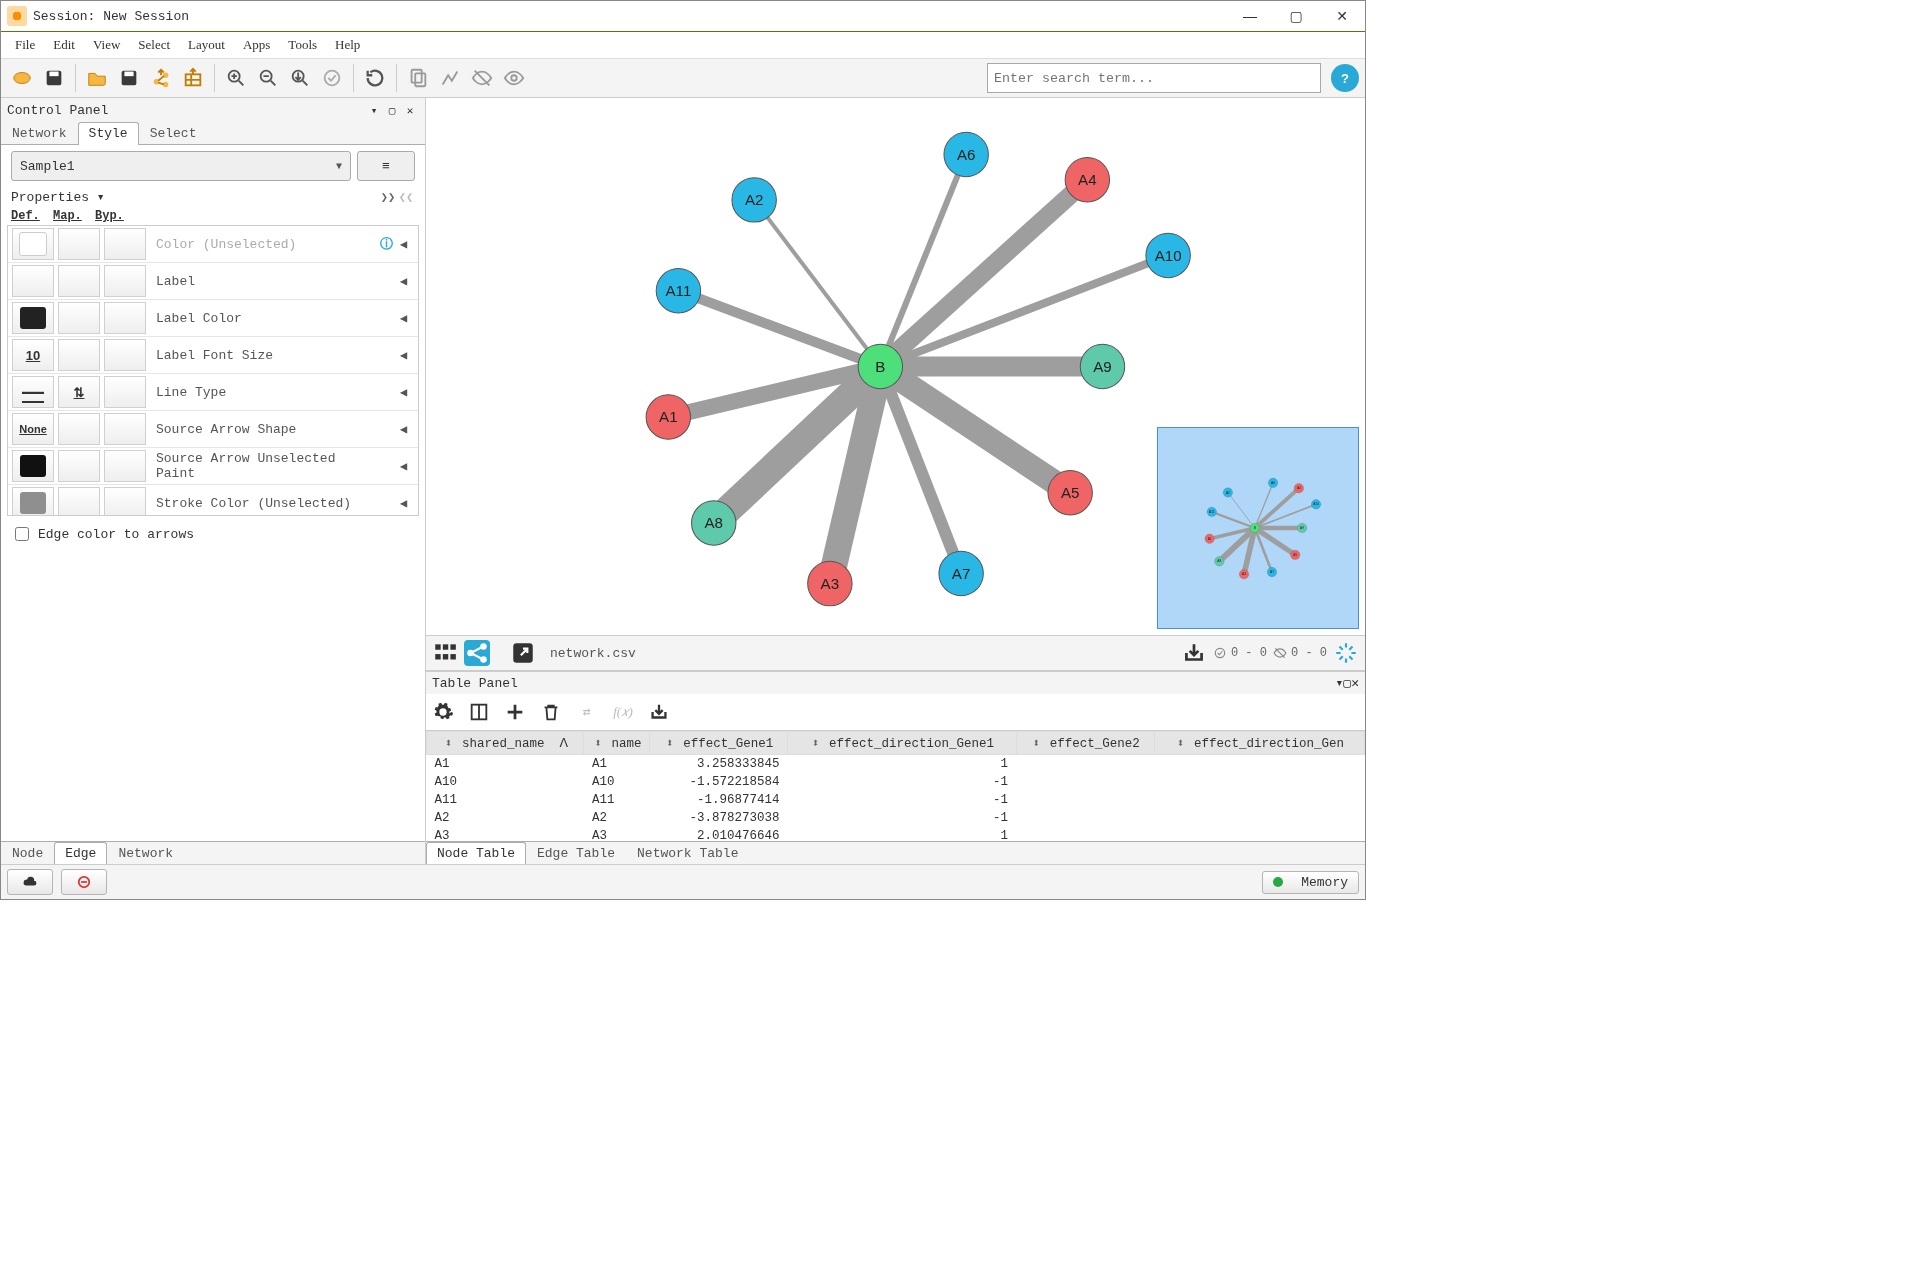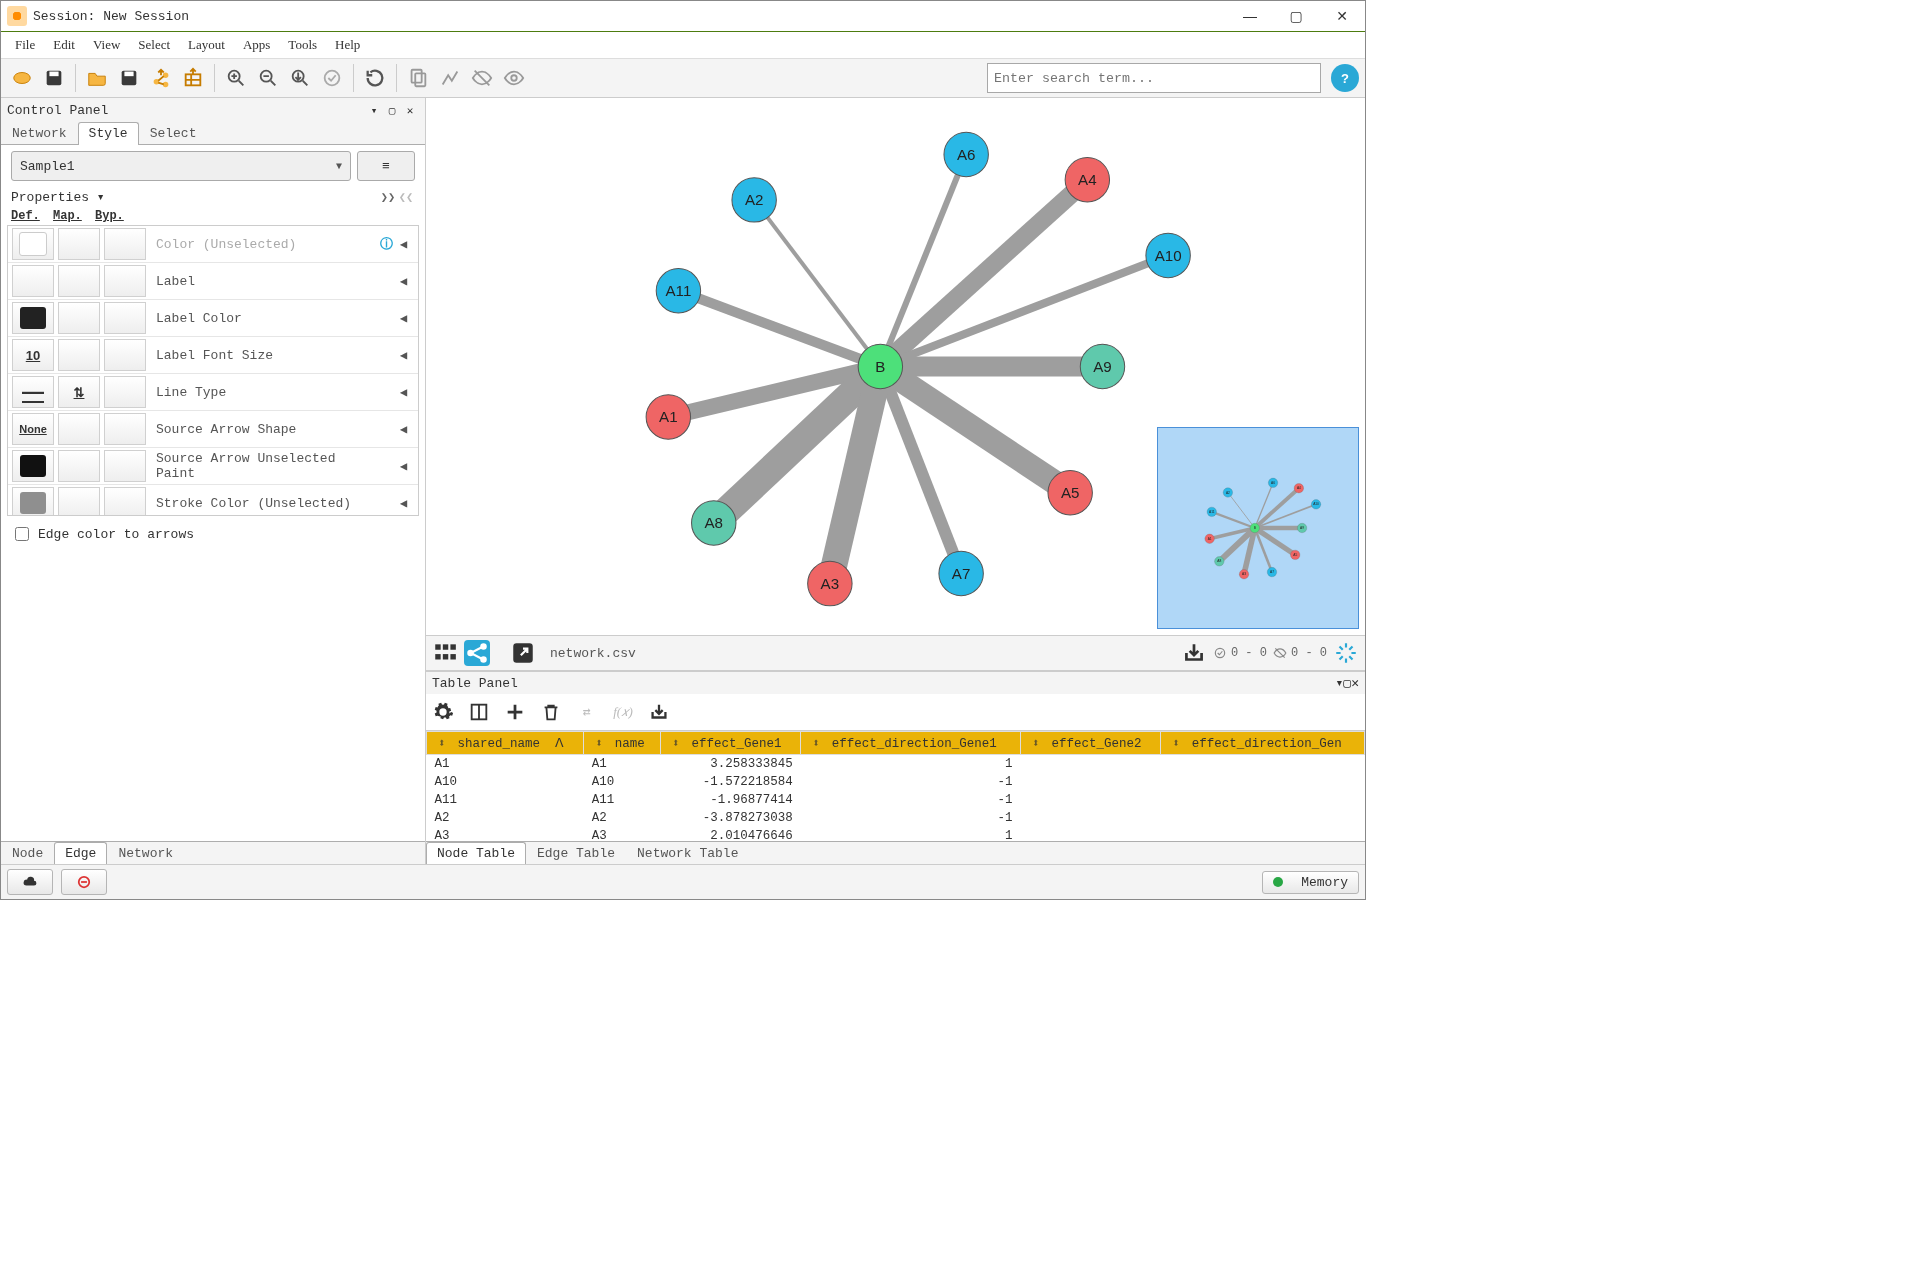--- a/index.html
+++ b/index.html
@@ -69,21 +69,21 @@
   .view-toolbar .fname{flex:1;padding-left:8px;color:#555;}
   .view-toolbar .shown{font-size:12px;color:#666;display:flex;align-items:center;gap:4px;}
 
   .table-panel{display:flex;flex-direction:column;border-top:1px solid #ccc;background:var(--panel);}
   .tp-hdr{display:flex;align-items:center;height:22px;padding:0 6px;}
   .tp-hdr .t{flex:1;}
   .tp-toolbar{display:flex;align-items:center;height:36px;padding:0 6px;gap:14px;border-bottom:1px solid #ccc;background:#fff;}
   .tp-toolbar .ti{width:22px;height:22px;display:flex;align-items:center;justify-content:center;color:#444;}
   .tbl-wrap{height:110px;overflow:auto;background:#fff;position:relative;}
   table.data{width:100%;border-collapse:collapse;font-family:var(--mono);font-size:12.5px;}
-  table.data th{background:#eab308;border:1px solid #ddd;padding:3px 11px;text-align:left;font-weight:normal;}
+  table.data th{background:#e5e5e5;border:1px solid #ddd;padding:3px 2px;text-align:center;font-weight:normal;}
   table.data th .hic{display:inline-block;width:12px;filter:grayscale(1);opacity:.7;}
   table.data td{border:0;padding:2px 8px;white-space:nowrap;}
   table.data td.num{text-align:right;}
   .tp-tabs{display:flex;border-top:1px solid #adadad;background:var(--panel);}
 
   .statusbar{height:34px;display:flex;align-items:center;border-top:1px solid #ccc;background:var(--panel);padding:0 6px;gap:8px;}
   .statusbar .sbtn{width:44px;height:24px;border:1px solid #b5b5b5;border-radius:3px;background:linear-gradient(#fff,#e8e8e8);display:flex;align-items:center;justify-content:center;}
   .statusbar .spacer{flex:1;}
   .statusbar .mem{border:1px solid #b5b5b5;border-radius:3px;background:linear-gradient(#fff,#e8e8e8);padding:3px 10px;display:flex;align-items:center;gap:18px;}
   .statusbar .dot{width:10px;height:10px;border-radius:50%;background:#28a745;}

